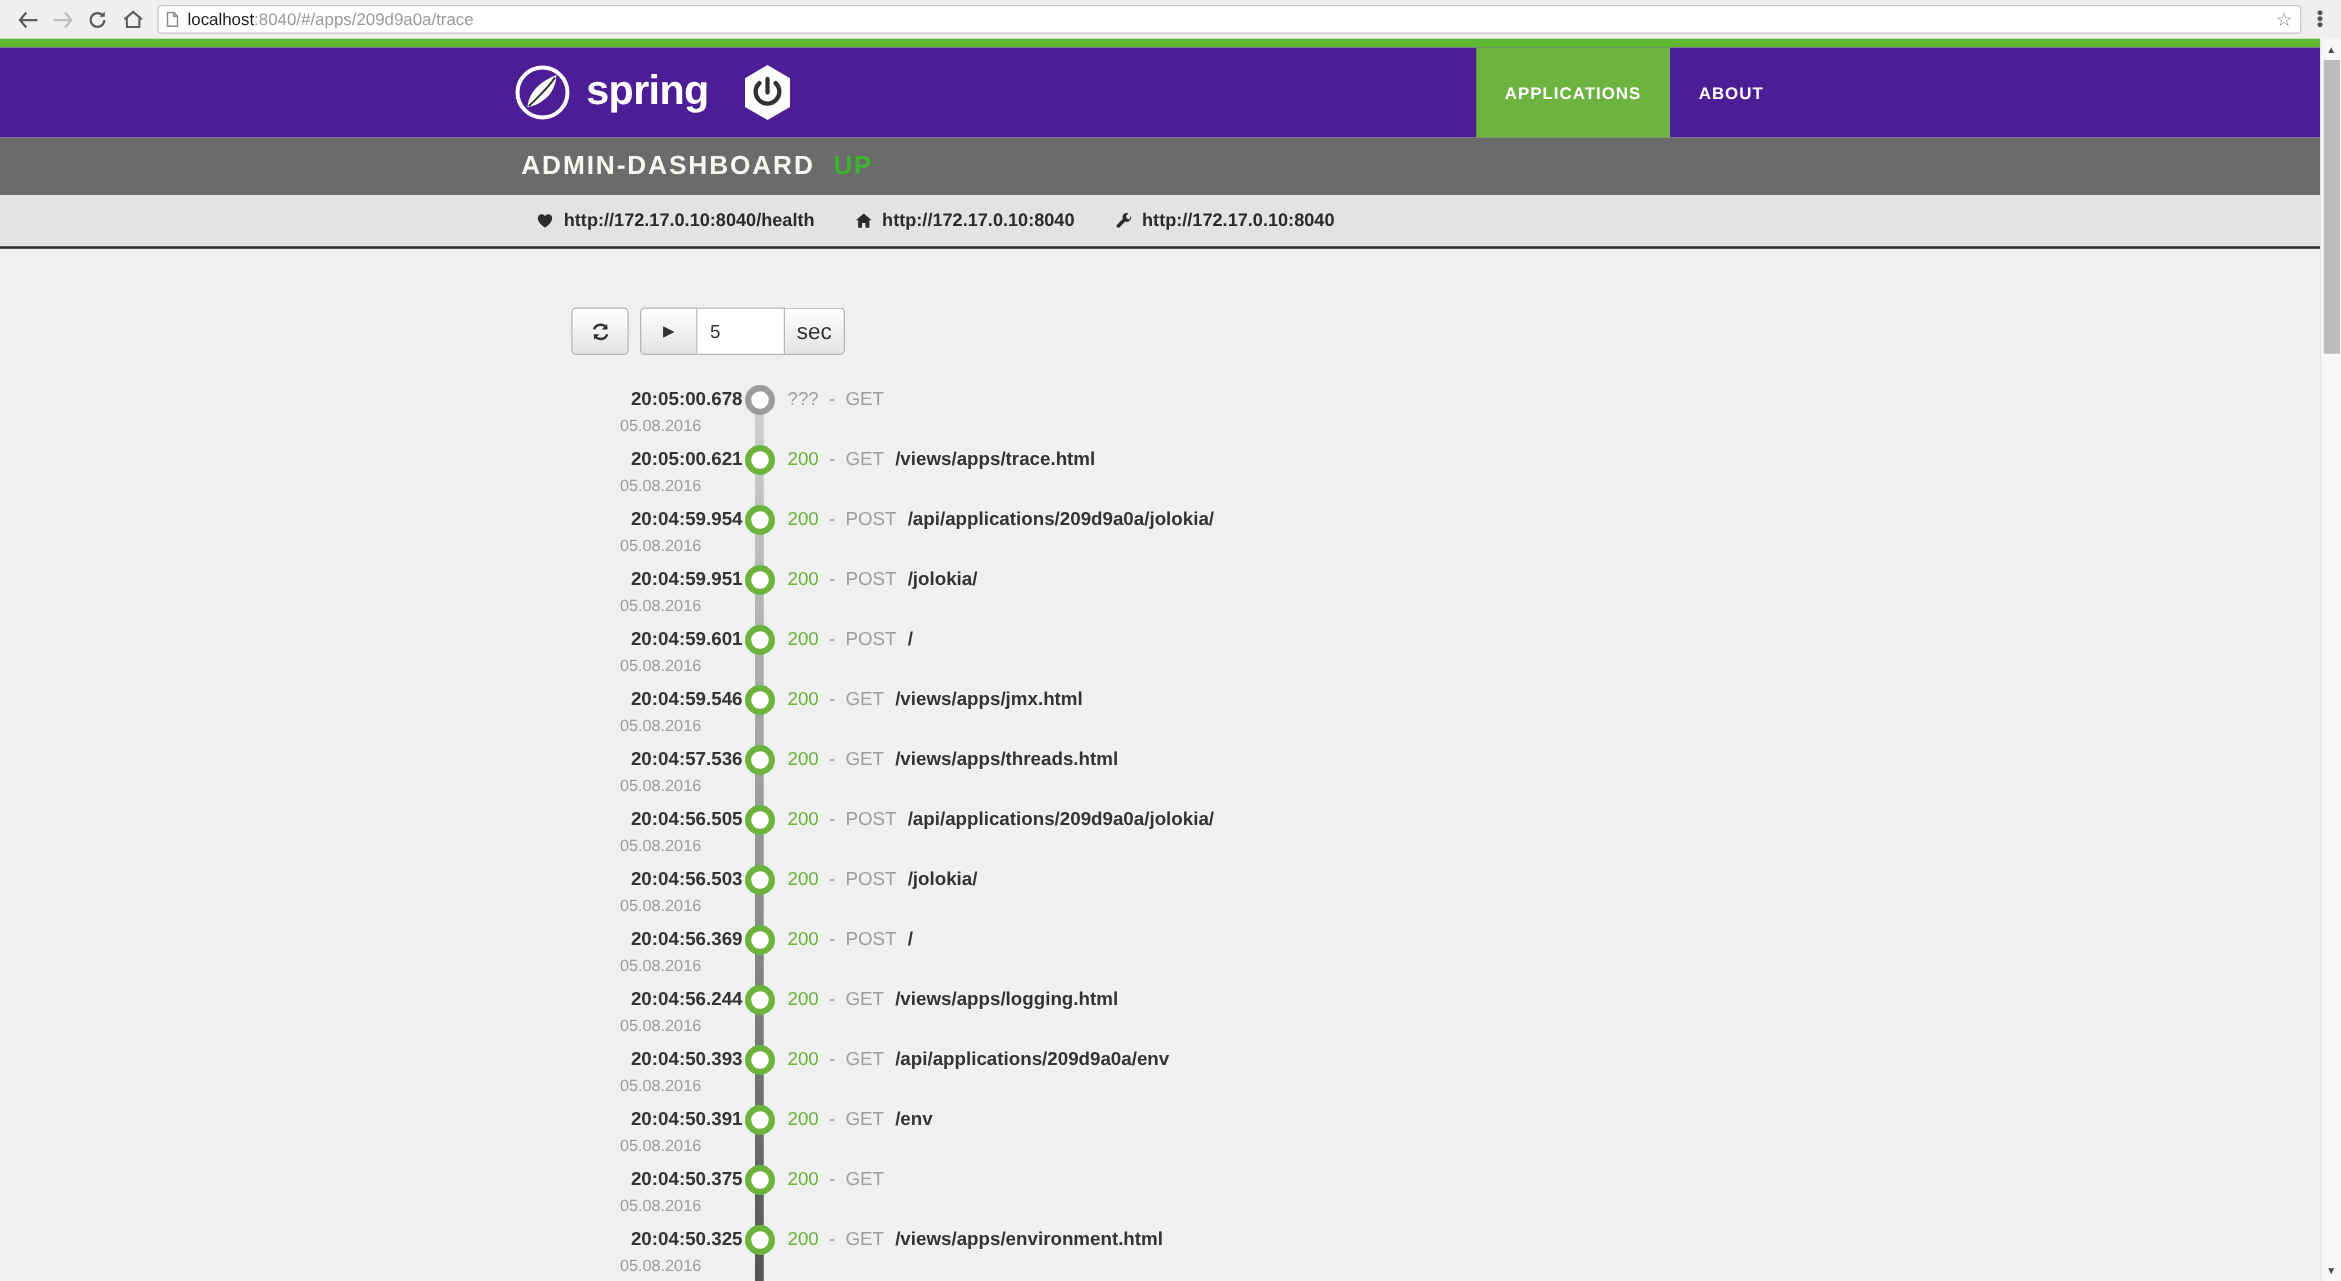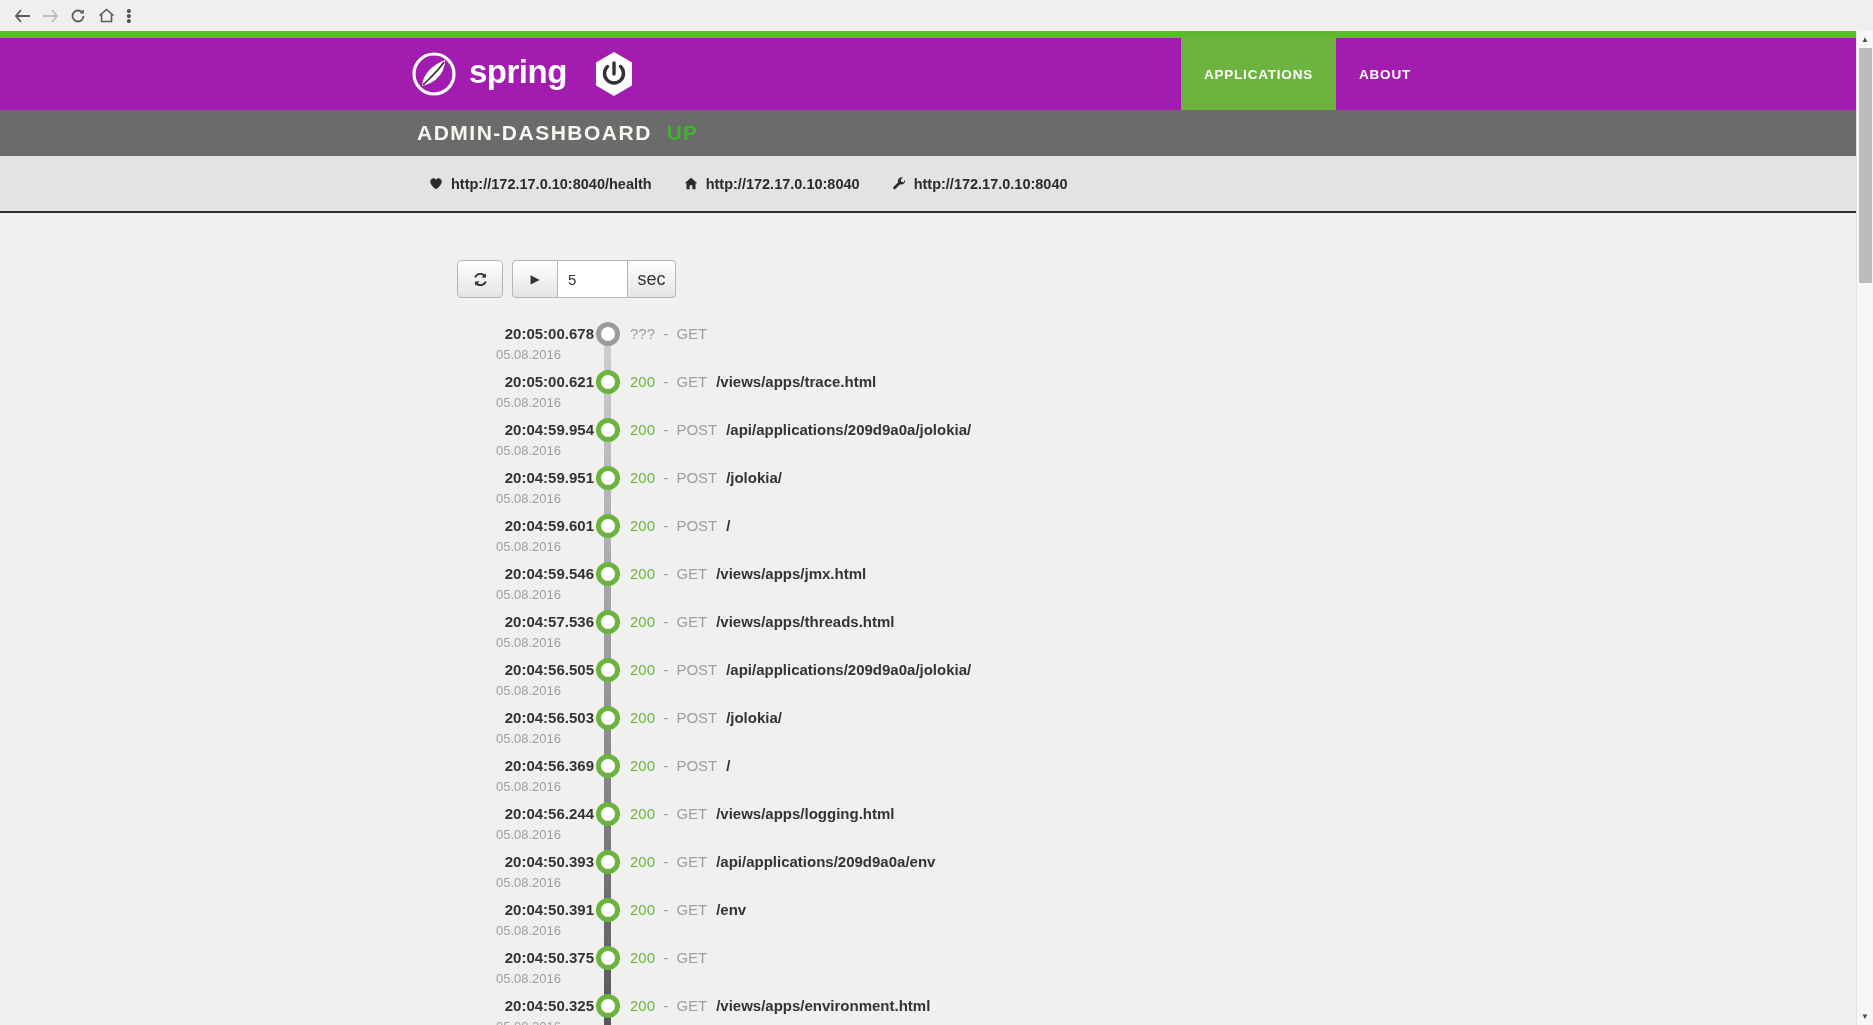--- a/index.html
+++ b/index.html
@@ -28,41 +28,41 @@
   .scrollbar { width:17px; background:#f7f7f6; border-left:1px solid #e6e4e3; display:flex; flex-direction:column; align-items:center; flex:0 0 auto; }
   .sb-btn { height:17px; width:17px; display:flex; align-items:center; justify-content:center; font-size:8px; color:#4a4a4a; cursor:pointer; }
   .sb-thumb { width:13px; height:235px; background:#bdbcbb; border-radius:0; cursor:pointer; }
   .sb-spacer { flex:1; }
 
   .green-strip { height:7px; background:#5fb832; flex:0 0 auto; }
 
   .container { width:1170px; margin:0 auto; position:relative; height:100%; }
 
   
-  .header-dark { height:72px; background:#a21caf; flex:0 0 auto; }
+  .header-dark { height:72px; background:#4c1d95; flex:0 0 auto; }
   .header-dark .container { display:flex; align-items:center; }
   .logo { display:flex; align-items:center; margin-left:68px; cursor:pointer; }
   .logo svg { display:block; }
   .logo-word { color:#fff; font-size:33px; font-weight:700; letter-spacing:-0.5px; margin:0 0 4px 12px; }
   .boot-icon { margin-left:26px; display:flex; }
   .topnav { margin-left:auto; margin-right:79px; display:flex; height:72px; align-items:stretch; }
   .topnav .nav-item { display:flex; align-items:center; padding:0 23px; color:#fff; font-size:13.5px; font-weight:700; letter-spacing:0.8px; cursor:pointer; }
   .topnav .nav-item.active { background:#6db33f; }
 
   
   .subnav { height:46px; background:#6b6b6b; flex:0 0 auto; }
   .subnav .container { display:flex; align-items:center; }
   .app-title { margin-left:74px; font-size:21px; font-weight:700; letter-spacing:1.5px; color:#f7f7f2; }
   .app-status { font-size:21px; font-weight:700; letter-spacing:1px; margin-left:15px; }
   .subtabs { margin-left:auto; margin-right:79px; display:flex; align-items:center; gap:27px; }
   .subtab { color:#f1f1f1; font-size:13px; font-weight:700; letter-spacing:0.8px; padding:5px 1px; border-top:3px solid transparent; border-bottom:3px solid transparent; cursor:pointer; }
   .subtab.active { border-top-color:#6db33f; border-bottom-color:#6db33f; color:#fff; }
 
   
-  .health-bar { height:57px; background:#e4e3e2; border-bottom:2px solid #2d2d2d; flex:0 0 auto; }
+  .health-bar { height:43px; background:#e4e3e2; border-bottom:2px solid #2d2d2d; flex:0 0 auto; }
   .health-bar .container { display:flex; align-items:center; }
   .health-links { display:flex; align-items:center; gap:32px; margin-left:86px; }
   .health-link { display:flex; align-items:center; gap:8px; color:#2b2b2b; font-size:14.5px; font-weight:700; cursor:pointer; }
   .health-link svg { display:block; }
 
   
   .content { flex:1; min-height:0; overflow:hidden; }
   .content .container { padding-top:47px; height:100%; }
 
   .controls { display:flex; align-items:flex-start; margin-left:114px; gap:9px; }
@@ -109,20 +109,29 @@
     <div class="b-icon">
       <svg width="16" height="16" viewBox="0 0 16 16">
           <path d="M13.5 8 A5.5 5.5 0 1 1 8 2.5 a5.5 5.5 0 0 1 4.6 2.4" stroke="currentColor" stroke-width="1.8" fill="none"></path>
           <path d="M13.8 1.2 v4.2 h-4.2 z" fill="currentColor"></path>
         </svg>
     </div>
     <div class="b-icon">
       <svg width="17" height="15" viewBox="0 0 17 15">
           <path d="M1.5 7.5 L8.5 1.5 L15.5 7.5 M3.5 6.5 V13.5 H13.5 V6.5" stroke="currentColor" stroke-width="1.6" fill="none"></path>
         </svg>
+    </div>
+    <div class="url-bar">
+      <span class="url-doc">
+        <svg width="10" height="13" viewBox="0 0 10 13">
+            <path d="M1 1 h5 l3 3 v8 h-8 z M6 1 v3 h3" stroke="currentColor" stroke-width="1.2" fill="none"></path>
+          </svg>
+      </span>
+      <span class="url-text"><span class="host">localhost</span><span>:8040/#/apps/209d9a0a/trace</span></span>
+      <span class="url-star">☆</span>
     </div>
     <div class="kebab">
         <span>•</span>
         <span>•</span>
         <span>•</span>
       </div>
   </div>
 
   <div class="page-row">
     <div class="page">

